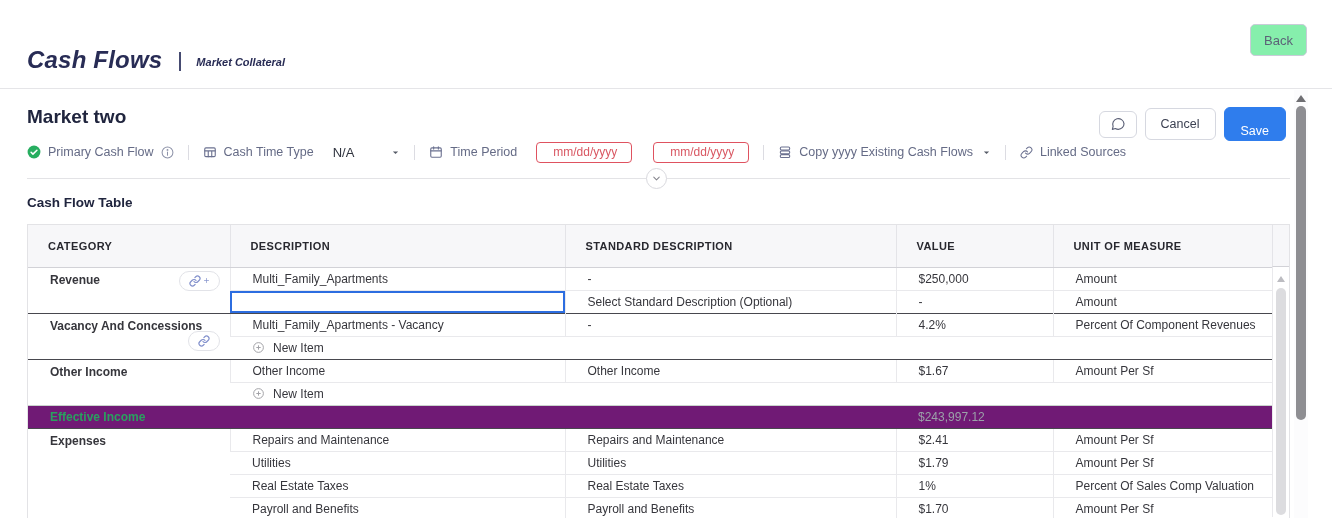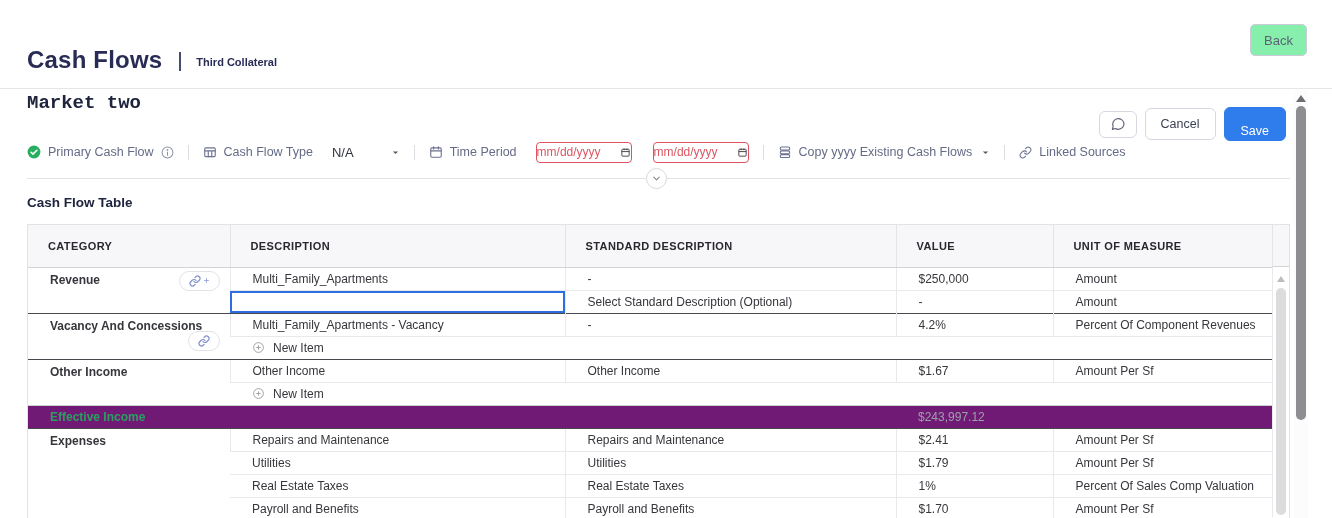--- a/index.html
+++ b/index.html
@@ -4,28 +4,28 @@
 <style>
   * { box-sizing: border-box; margin: 0; padding: 0; }
   html,body { width:1332px; height:518px; overflow:hidden; background:#fff;
               font-family:"Liberation Sans", sans-serif; }
   .app { position:relative; width:1332px; height:518px; background:#fff; overflow:hidden; }
 
   
   .back-btn { position:absolute; top:24px; right:25px; height:32px; padding:0 13px;
               background:#86efac; border:1px solid #c9ccd8; border-radius:5px;
               font-size:13px; color:#5c6177; font-family:"Liberation Sans",sans-serif; cursor:pointer; }
-  .page-header { position:absolute; left:27px; top:46px; display:flex; align-items:center; }
+  .page-header { position:absolute; left:27px; top:46px; display:flex; align-items:center;font-style:italic; }
   .page-title { font-size:24px; font-weight:700; color:#282c55; letter-spacing:.2px; }
   .title-sep { width:2px; height:19px; background:#464b71; margin:2px 15px 0 17px; }
   .page-subtitle { font-size:11px; font-weight:700; color:#282c55; margin-top:3px; }
   .top-divider { position:absolute; top:88px; left:0; width:1332px; height:1px; background:#e5e5e8; }
 
   
-  .market-title { position:absolute; top:92px; left:27px; font-size:19px; font-weight:700; color:#20253e;font-family:Liberation Mono, monospace; }
+  .market-title { position:absolute; top:106px; left:27px; font-size:19px; font-weight:700; color:#20253e; }
   .market-actions { position:absolute; top:107px; right:46px; display:flex; gap:8px; align-items:center; }
   .icon-btn { width:38px; height:27px; background:#fff; border:1px solid #d6d8e0; border-radius:6px;
               display:flex; align-items:center; justify-content:center; cursor:pointer; }
   .btn { height:32px; border-radius:6px; font-size:12.5px; cursor:pointer;
          font-family:"Liberation Sans",sans-serif; }
   .btn-cancel { padding:0 15px; background:#fff; border:1px solid #d6d8e0; color:#3c4152; }
   .btn-save { padding:16px 16px; background:#2f7ded; border:1px solid #2f7ded; color:#fff; }
 
   
   .toolbar { position:absolute; top:141px; left:27px; height:22px; display:flex; align-items:center;
@@ -35,21 +35,21 @@
   .ic { fill:none; stroke:#6b7190; stroke-width:1.9; stroke-linecap:round; stroke-linejoin:round; }
   .ic14 { width:14px; height:14px; }
   .ic13 { width:13px; height:13px; }
   .info-ic { width:13px; height:13px; stroke:#8d92a8; }
   .caret { width:9px; height:9px; fill:#555a66; }
   .type-value { color:#30343f; font-size:13px; margin-left:12px; }
   .type-caret { margin-left:30px; }
   .copy-caret { margin-left:2px; }
   .date-input { width:96px; height:21px; border:1px solid #df5260; border-radius:4px;
                 display:flex; align-items:center; justify-content:space-between;
-                padding:0 0; color:#d95762; font-size:12px; margin-left:12px; cursor:text; }
+                padding:0 16px; color:#d95762; font-size:12px; margin-left:12px; cursor:text; }
   .date-input:last-child { margin-left:14px; }
   .cal-dark { width:11px; height:11px; fill:none; stroke:#3c3c40; stroke-width:2; }
 
   
   .collapse-divider { position:absolute; top:178px; left:27px; width:1263px; height:1px; background:#e3e3e6; }
   .collapse-btn { position:absolute; top:168px; left:646px; width:21px; height:21px; border-radius:50%;
                   background:#fff; border:1px solid #d9d9de; display:flex; align-items:center;
                   justify-content:center; cursor:pointer; }
   .chev { width:11px; height:11px; fill:none; stroke:#84848c; stroke-width:2.2; stroke-linecap:round; stroke-linejoin:round; }
 
@@ -105,21 +105,21 @@
 </head>
 <body>
 
 <div class="app">
 
   <button class="back-btn">Back</button>
 
   <div class="page-header">
     <span class="page-title">Cash Flows</span>
     <span class="title-sep"></span>
-    <span class="page-subtitle">Third Collateral</span>
+    <span class="page-subtitle">Market Collateral</span>
   </div>
   <div class="top-divider"></div>
 
   <div class="market-title">Market two</div>
 
   <div class="market-actions">
     <div class="icon-btn">
       <svg class="bubble-ic" viewBox="0 0 24 24">
         <path d="M21 11.5a8.5 8.5 0 0 1-8.5 8.5c-1.6 0-3.1-.4-4.4-1.2L3.5 20l1.2-4.3A8.5 8.5 0 1 1 21 11.5z"></path>
       </svg>
@@ -141,21 +141,21 @@
           <circle cx="12" cy="7.2" r="0.8" fill="#8d92a8"></circle>
       </svg>
     </div>
     <span class="tb-sep"></span>
 
     <div class="tb-item">
       <svg class="ic ic14" viewBox="0 0 24 24">
         <rect x="3" y="5" width="18" height="15" rx="2"></rect>
           <path d="M3 10h18M9 10v10M15 10v10"></path>
       </svg>
-      <span>Cash Flow Type</span>
+      <span>Cash Time Type</span>
       <span class="type-value">N/A</span>
       <svg class="caret type-caret" viewBox="0 0 24 24">
           <path d="M5 9l7 7 7-7z"></path>
         </svg>
     </div>
     <span class="tb-sep"></span>
 
     <div class="tb-item">
       <svg class="ic ic14" viewBox="0 0 24 24">
         <rect x="3" y="5" width="18" height="16" rx="2"></rect>

